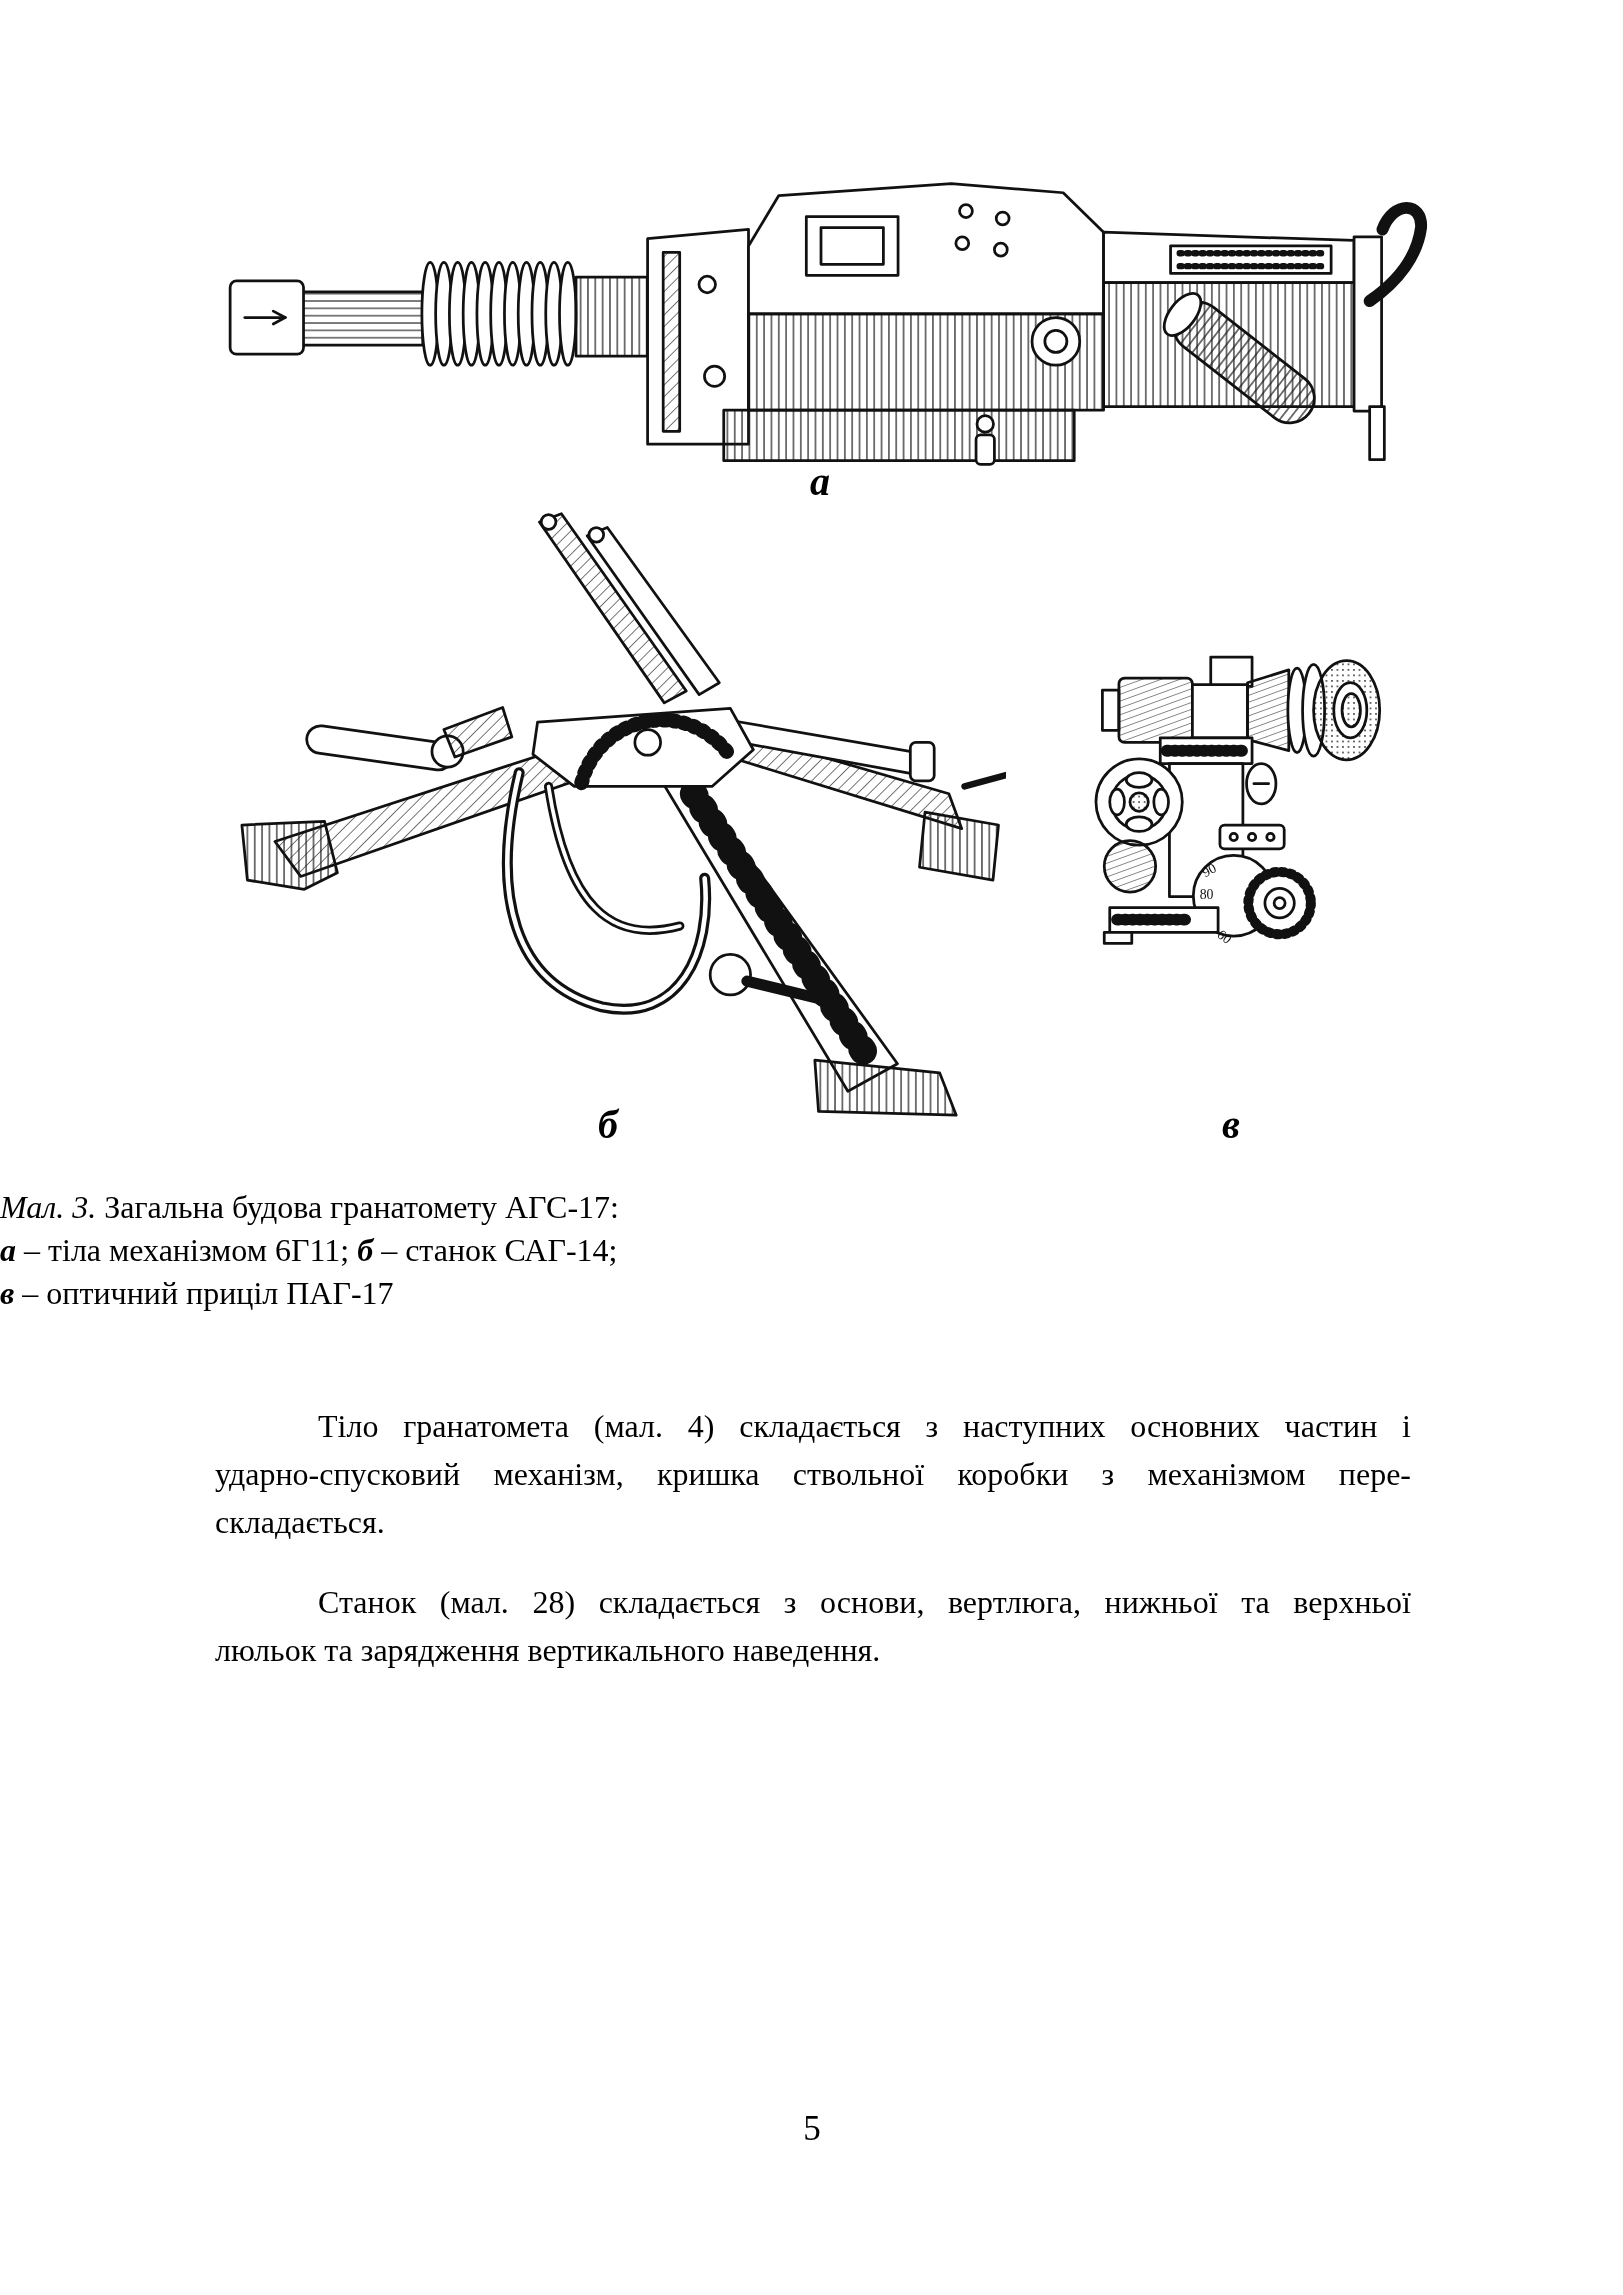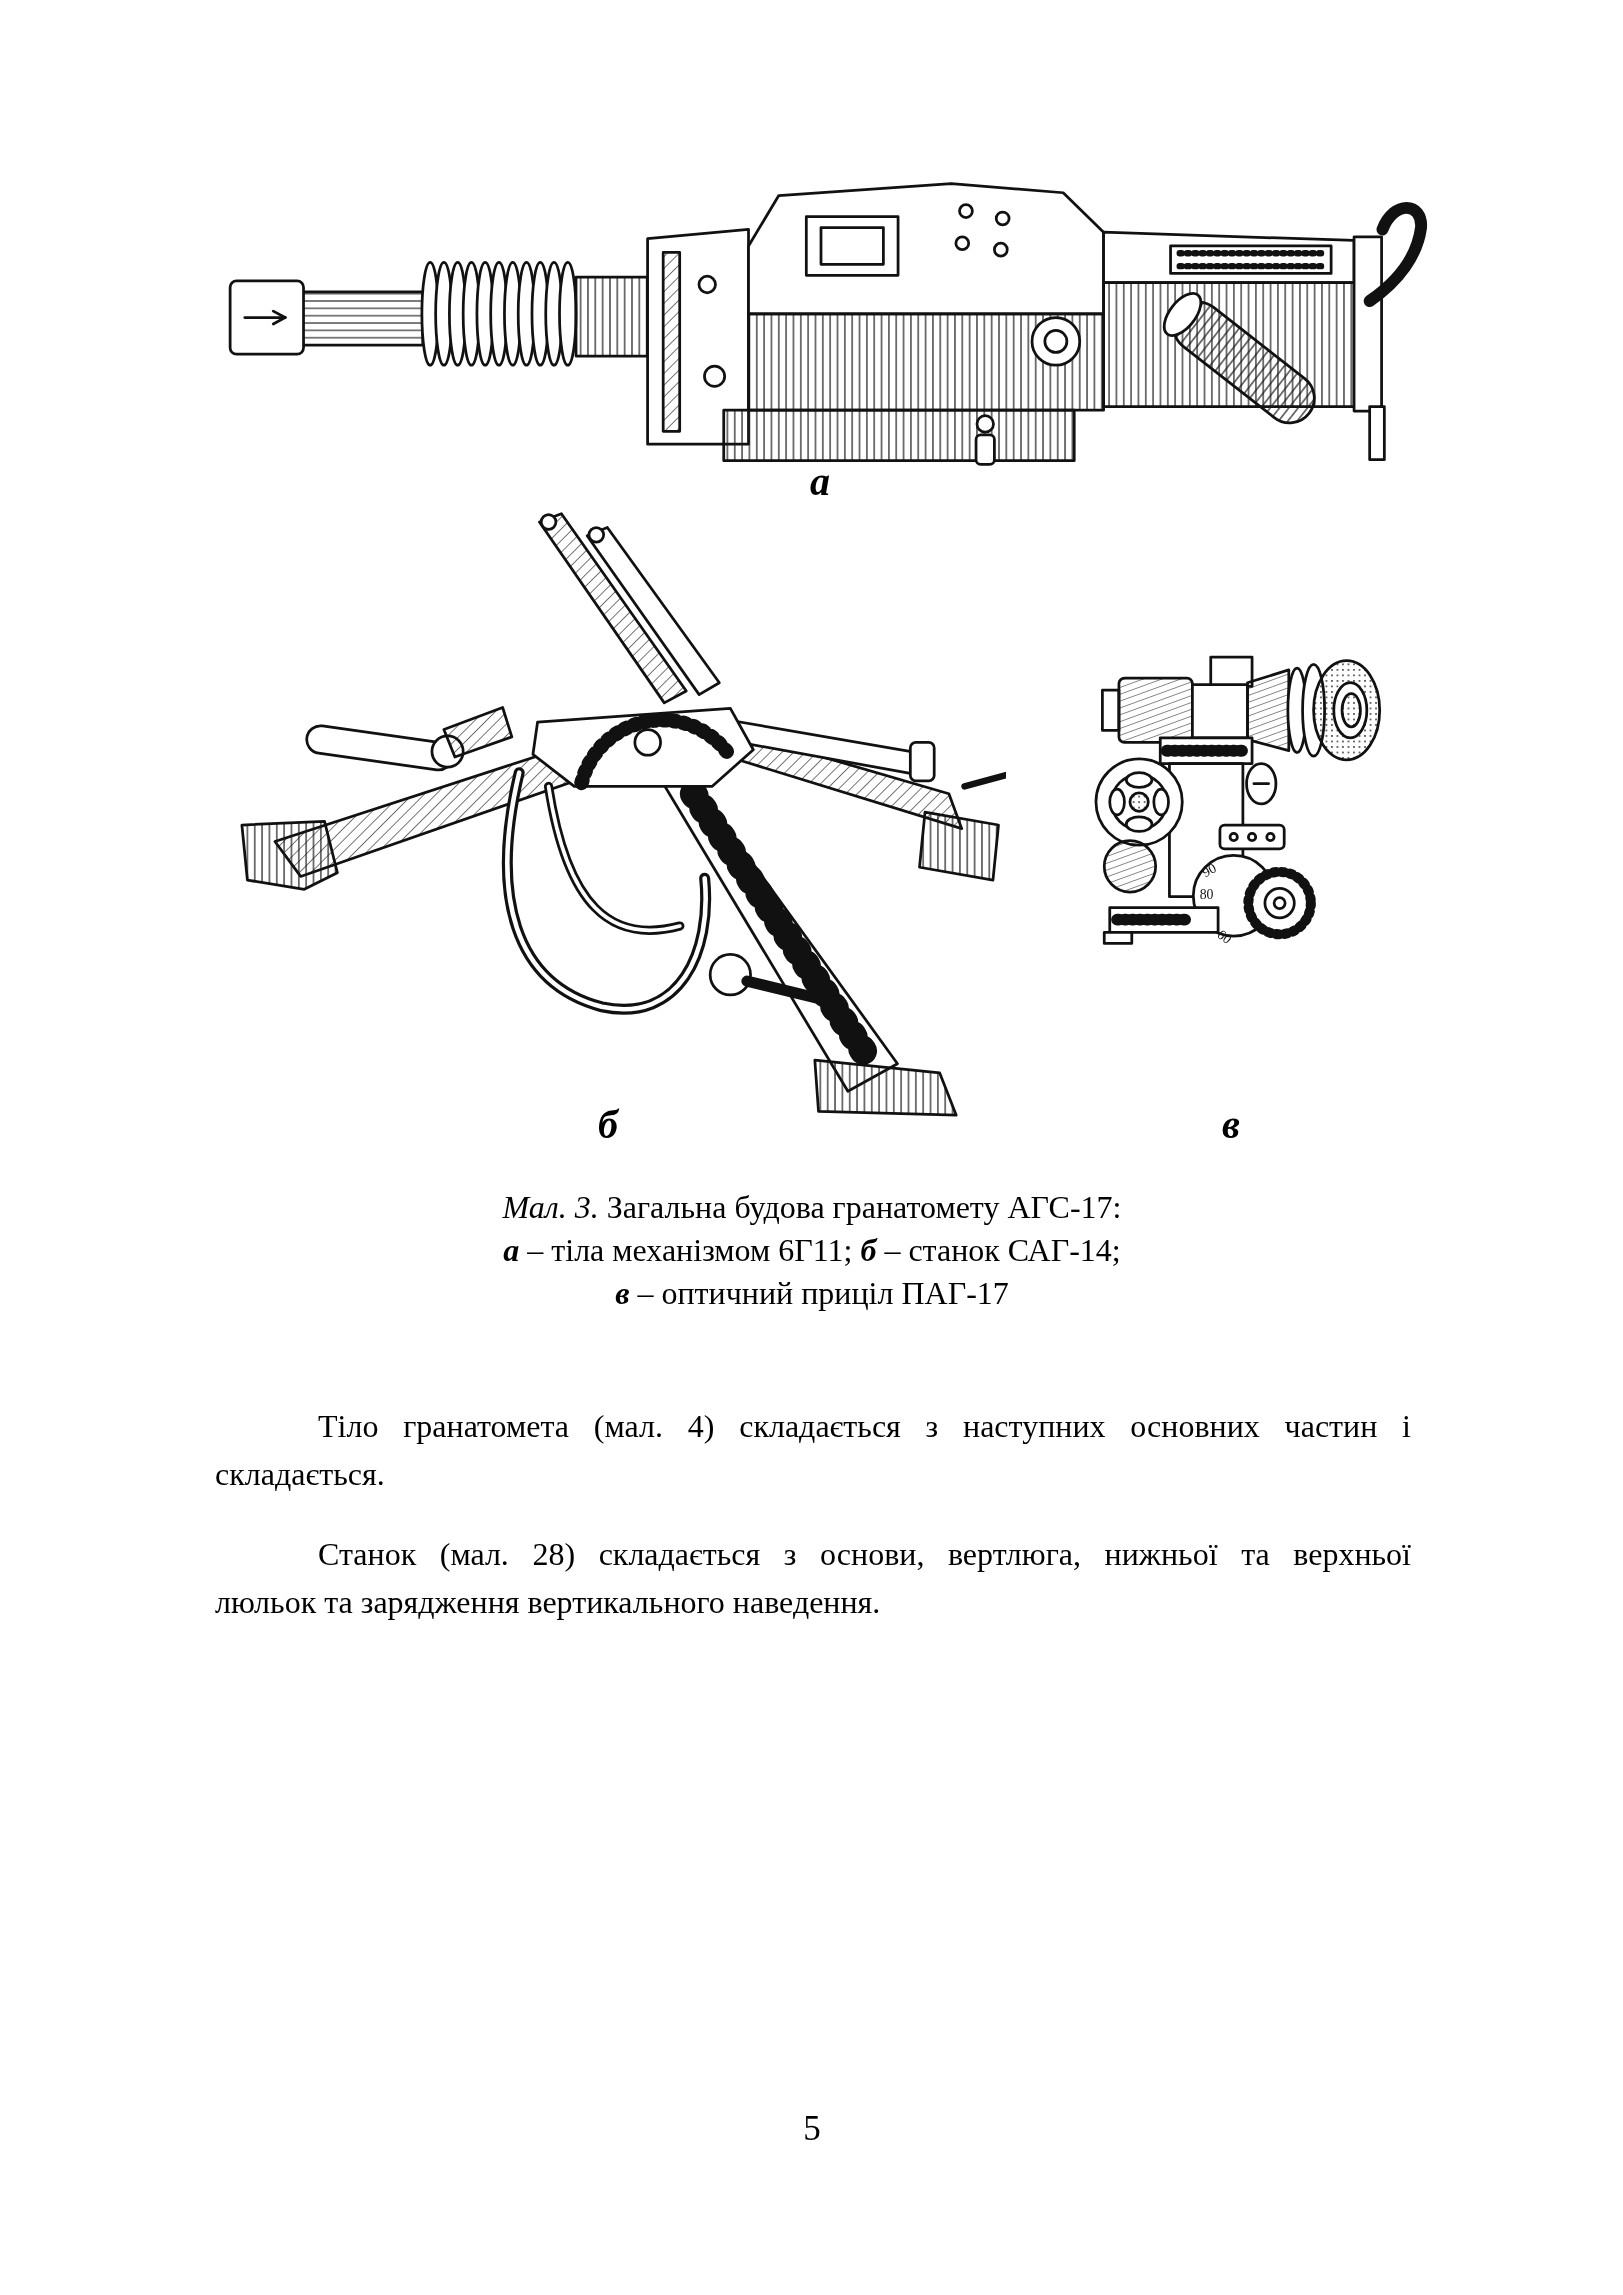--- a/index.html
+++ b/index.html
@@ -24,21 +24,20 @@
     font-style: italic;
     font-weight: bold;
   }
   .label-a { left: 820px;  top: 462px; }
   .label-b { left: 608px;  top: 1105px; }
   .label-v { left: 1231px; top: 1105px; }
   .caption {
     position: absolute;
     left: 0; top: 1186px;
     width: 100%;
-    text-align: center;
     font-size: 32px;
     line-height: 43px;
   }
   .it { font-style: italic; }
   .bi { font-style: italic; font-weight: bold; }
   .bodytext {
     position: absolute;
     left: 215px; top: 1370px;
     width: 1196px;
     font-size: 32px;
@@ -272,20 +271,21 @@
     <div>
       <span class="bi">в</span>
       <span>– оптичний приціл ПАГ-17</span>
     </div>
   </div>
 
   <div class="bodytext">
     <p class="para">
       </p>
       <div class="bline first">Тіло гранатомета (мал. 4) складається з наступних основних частин і</div>
+      <div class="bline">ударно-спусковий механізм, кришка ствольної коробки з механізмом пере-</div>
       <div class="bline last">складається.</div>
     <p></p>
     <p class="para">
       </p>
       <div class="bline first">Станок (мал. 28) складається з основи, вертлюга, нижньої та верхньої</div>
       <div class="bline last">люльок та зарядження вертикального наведення.</div>
     <p></p>
   </div>
 
   <div class="pageno">5</div>

